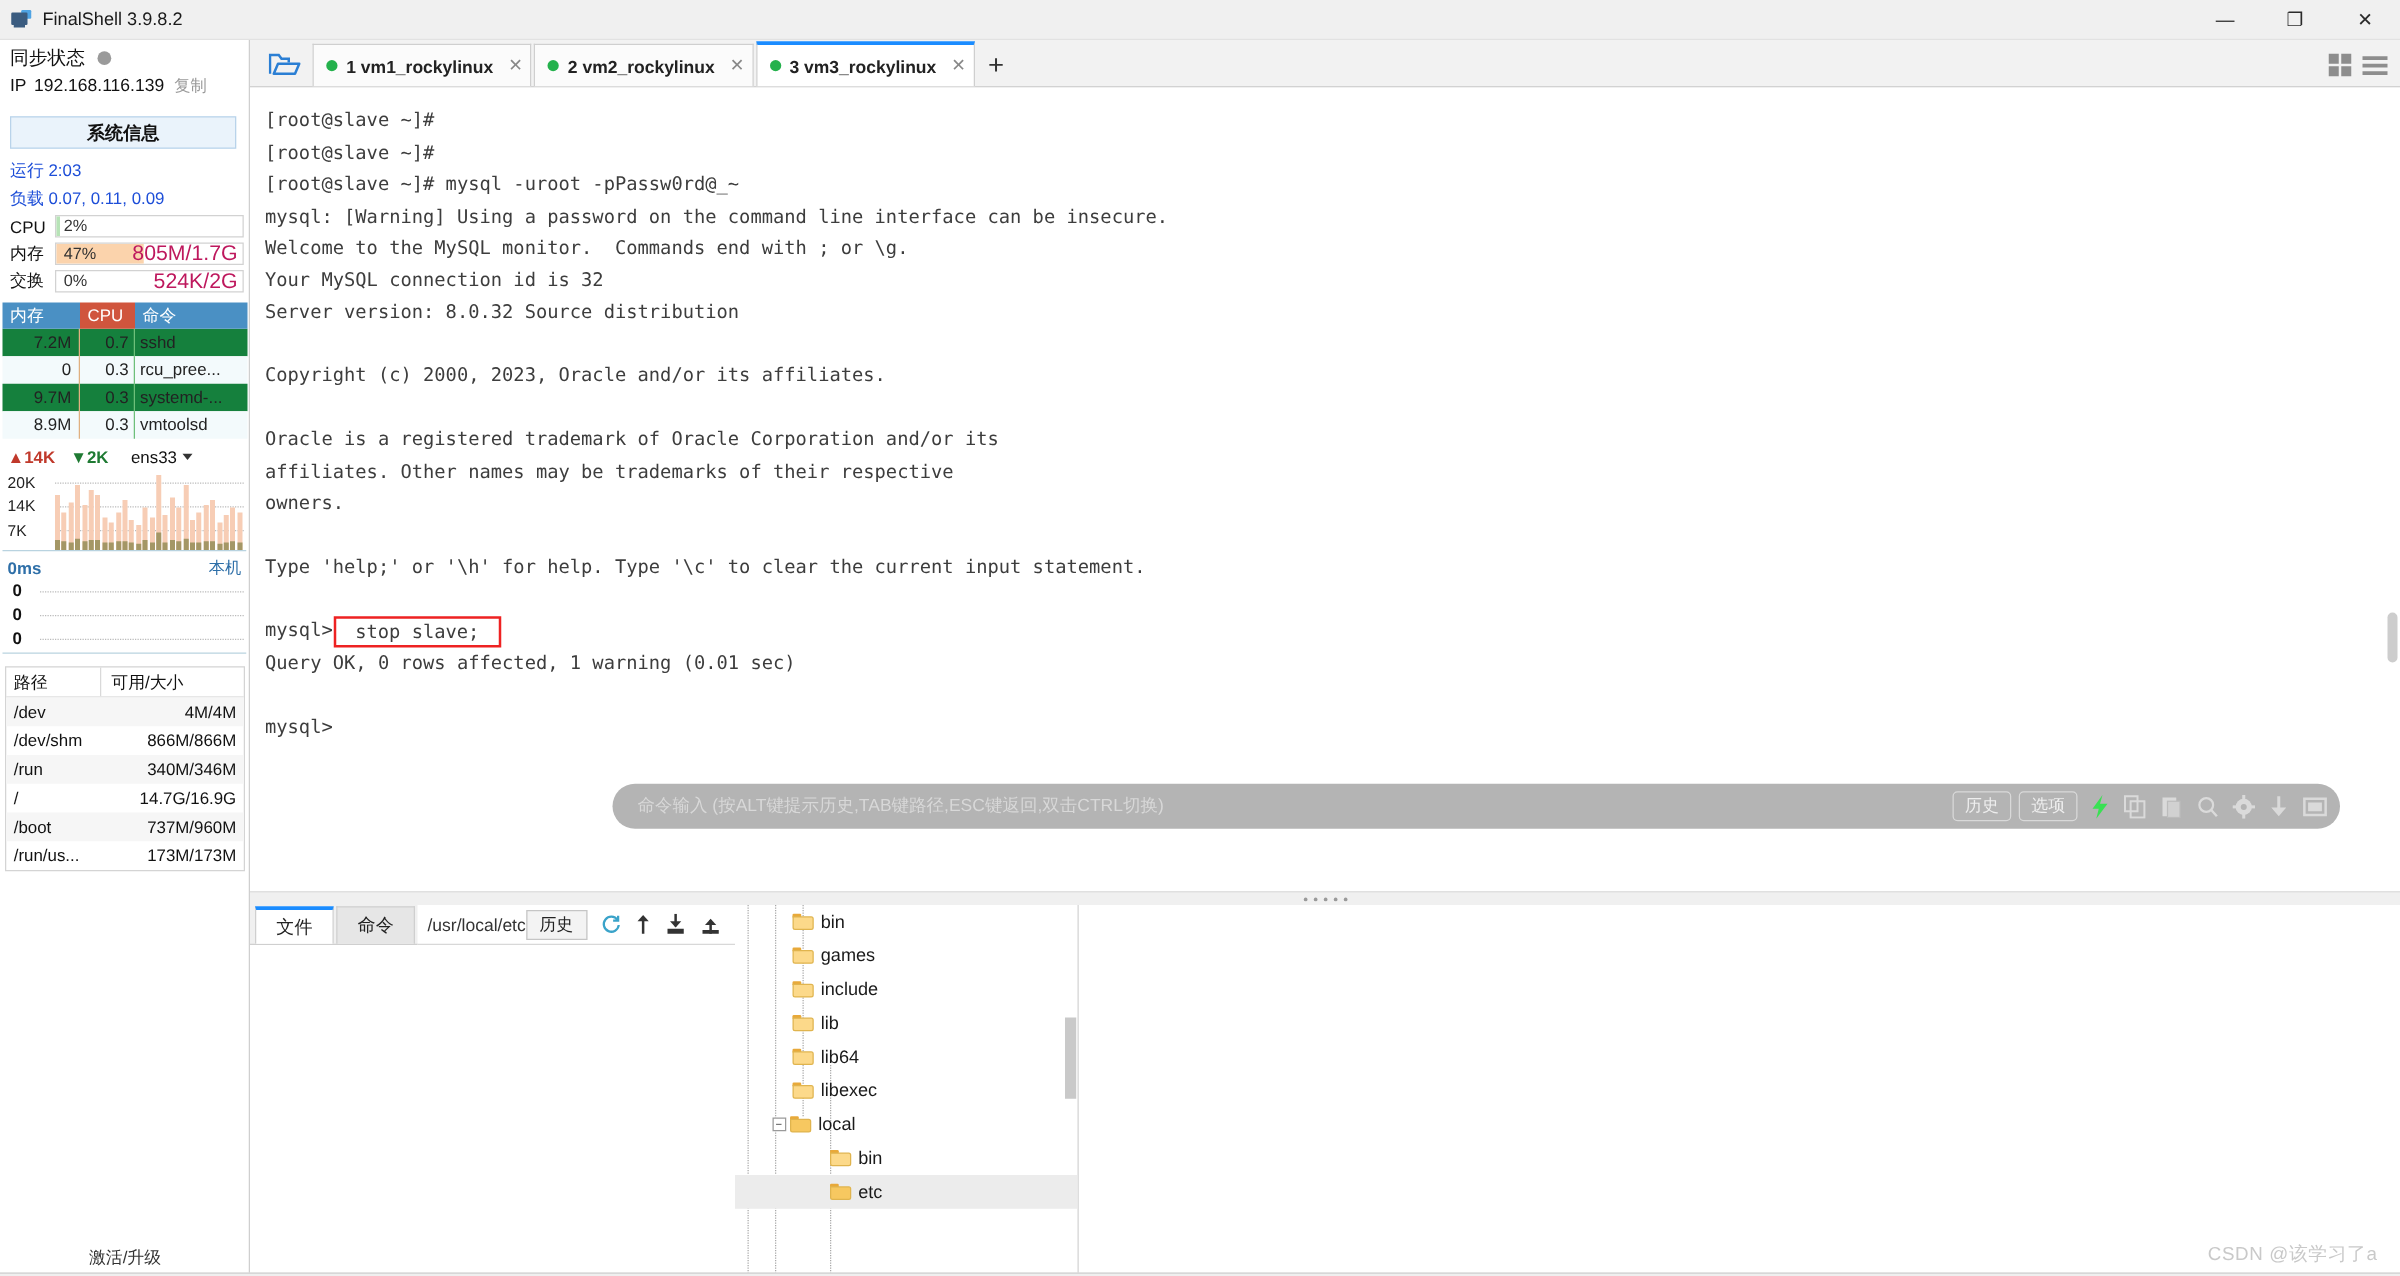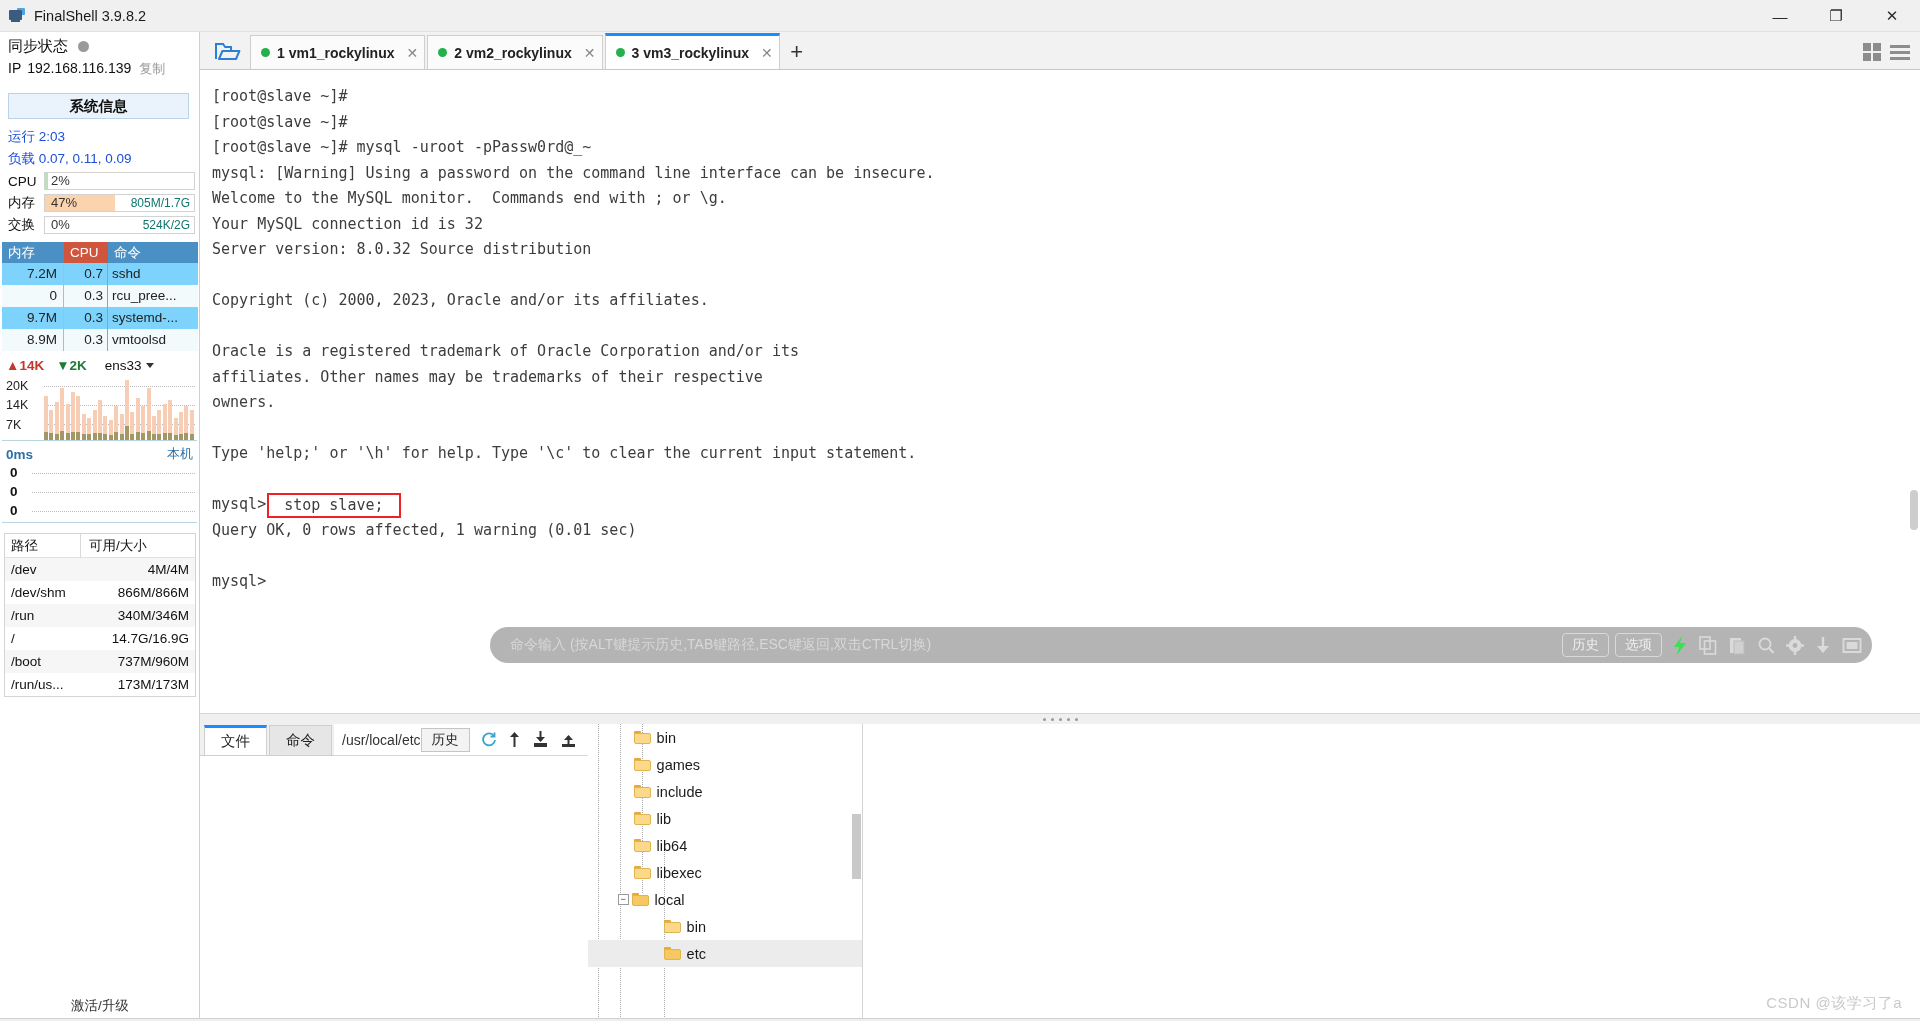--- a/index.html
+++ b/index.html
@@ -77,30 +77,30 @@
   .meter-name { width: 36px; font-size: 13.5px; color: #111; flex: 0 0 36px; }
   .meter {
     flex: 1; height: 18px; border: 1px solid #d2d2d2; background: #fff;
     position: relative; overflow: hidden;
   }
   .meter .fill { position: absolute; left: 0; top: 0; bottom: 0; }
   .meter .pct {
     position: absolute; left: 6px; top: 0; line-height: 16px; font-size: 13px; color: #333; z-index: 2;
   }
   .meter .amt {
-    position: absolute; right: 4px; top: 0; line-height: 16px; font-size: 12px; color: #0f766e; z-index: 2;
+    position: absolute; right: 4px; top: 0; line-height: 16px; font-size: 17px; color: #be185d; z-index: 2;
   }
 
   
   .proc { margin: 6px 2px 0 2px; width: 196px; }
   .proc-head { display: flex; height: 21px; font-size: 13.5px; }
   .proc-head .c1 { width: 62px; background: #4a90c4; color: #fff; padding-left: 6px; line-height: 21px; }
   .proc-head .c2 { width: 44px; background: #d0553d; color: #fff; padding-left: 6px; line-height: 21px; }
   .proc-head .c3 { flex: 1; background: #4a90c4; color: #fff; padding-left: 6px; line-height: 21px; }
-  .proc-row { display: flex; height: 22px; font-size: 13.5px; color: #222; background: #7dd3fc; }
+  .proc-row { display: flex; height: 22px; font-size: 13.5px; color: #222; background: #15803d; }
   .proc-row:nth-child(odd) { background: #f3fafc; }
   .proc-row .c1 { width: 62px; text-align: right; padding-right: 6px; line-height: 22px; border-right: 1px solid #e0b080; }
   .proc-row .c2 { width: 44px; text-align: right; padding-right: 4px; line-height: 22px; border-right: 1px solid #6dbf7a; }
   .proc-row .c3 { flex: 1; padding-left: 4px; line-height: 22px; overflow: hidden; white-space: nowrap; }
 
   .net-row { display: flex; align-items: center; height: 24px; padding: 4px 6px 0 6px; font-size: 13.5px; }
   .net-up { color: #c0392b; font-weight: bold; display: flex; align-items: center; }
   .net-dn { color: #1f7a33; font-weight: bold; display: flex; align-items: center; margin-left: 12px; }
   .net-iface { margin-left: 18px; color: #111; display: flex; align-items: center; cursor: pointer; }
   .caret { width: 0; height: 0; border-left: 4px solid transparent; border-right: 4px solid transparent; border-top: 5px solid #333; margin-left: 4px; }

